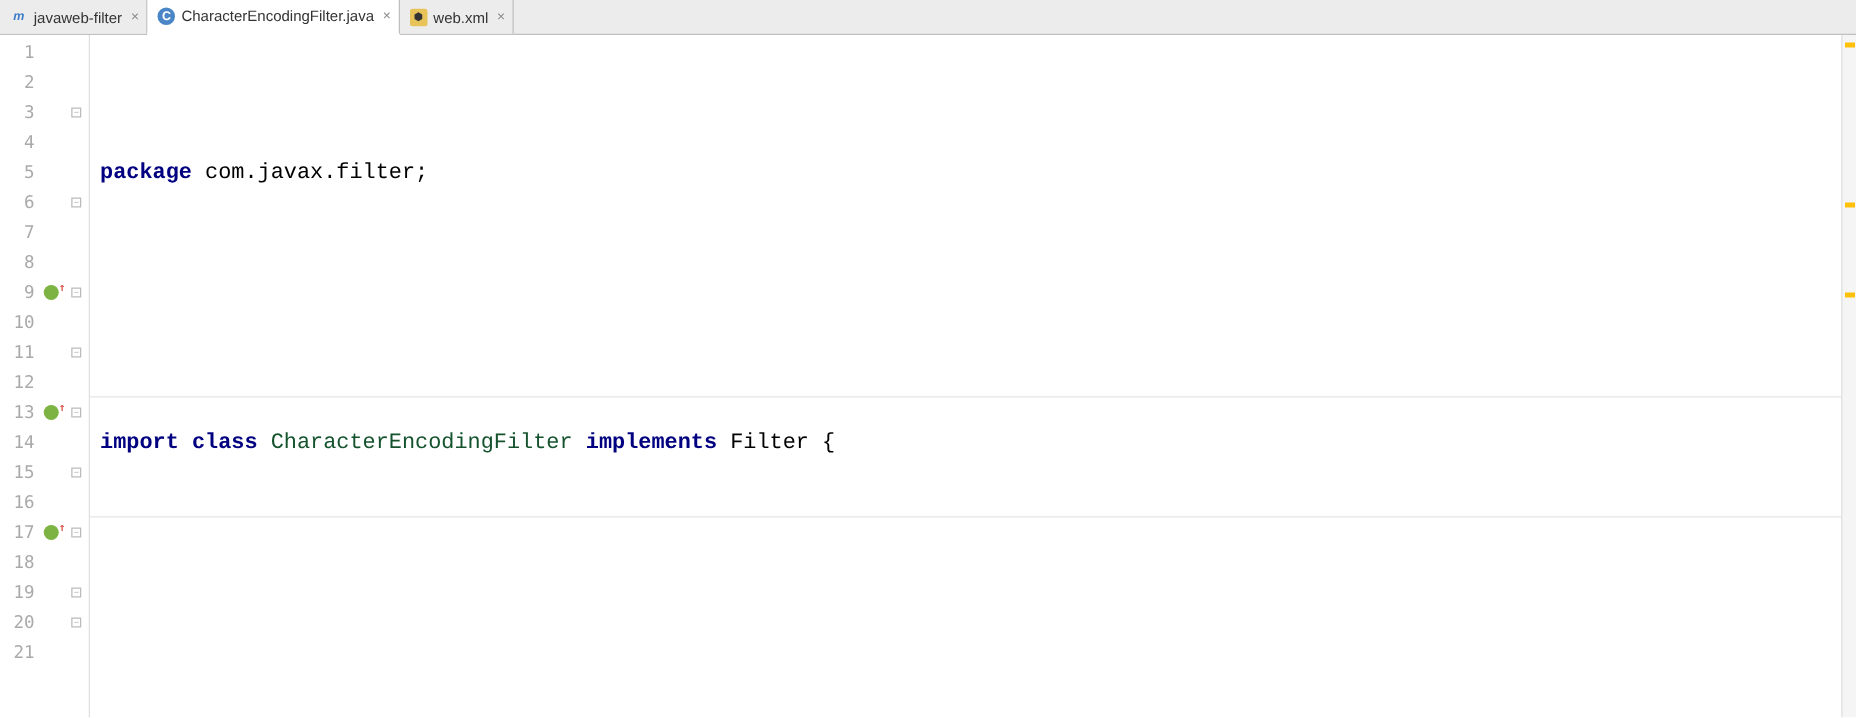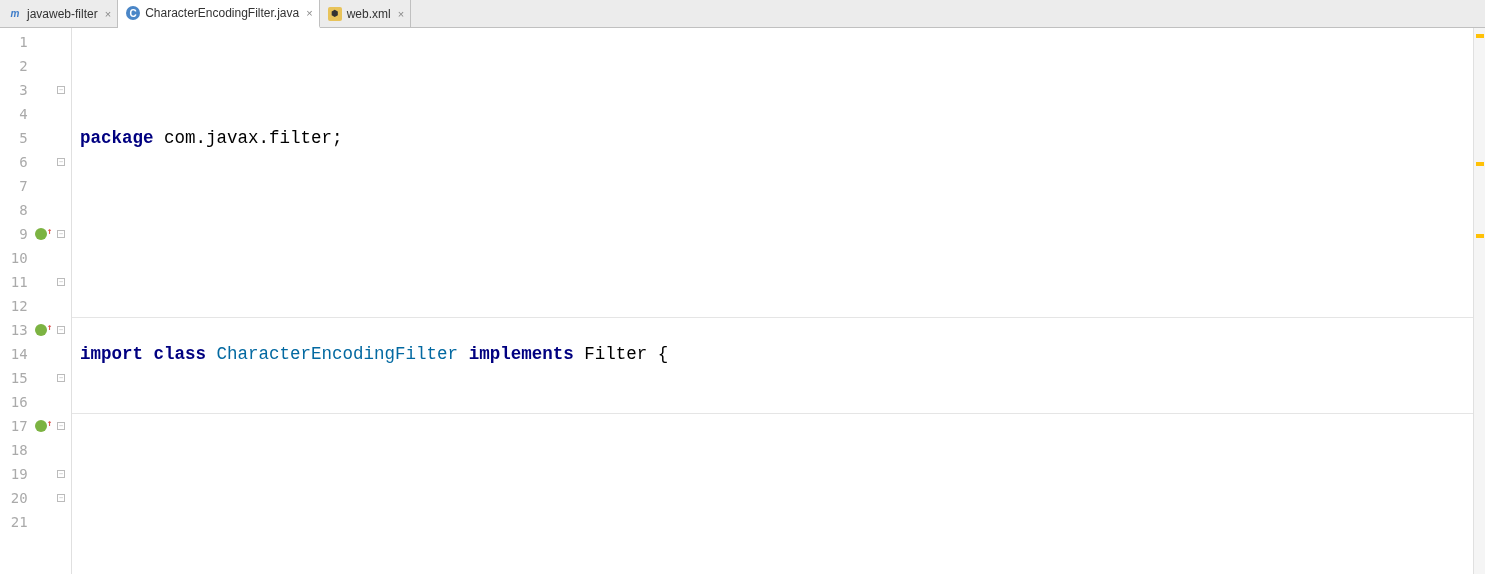--- a/index.html
+++ b/index.html
@@ -123,21 +123,21 @@
       padding-left: 8px;
       position: relative;
       white-space: pre;
       overflow: hidden;
     }
     .code-line {
       height: 24px;
       position: relative;
     }
     .kw { color: #000080; font-weight: bold; margin-top: 29px; }
-    .cls { color: #0369a1; text-align: center; }
+    .cls { color: #14532d; text-align: center; }
     
     .error-stripe {
       width: 12px;
       background: #f5f5f5;
       border-left: 1px solid #e0e0e0;
       position: relative;
     }
     .stripe-mark {
       position: absolute;
       width: 8px;

